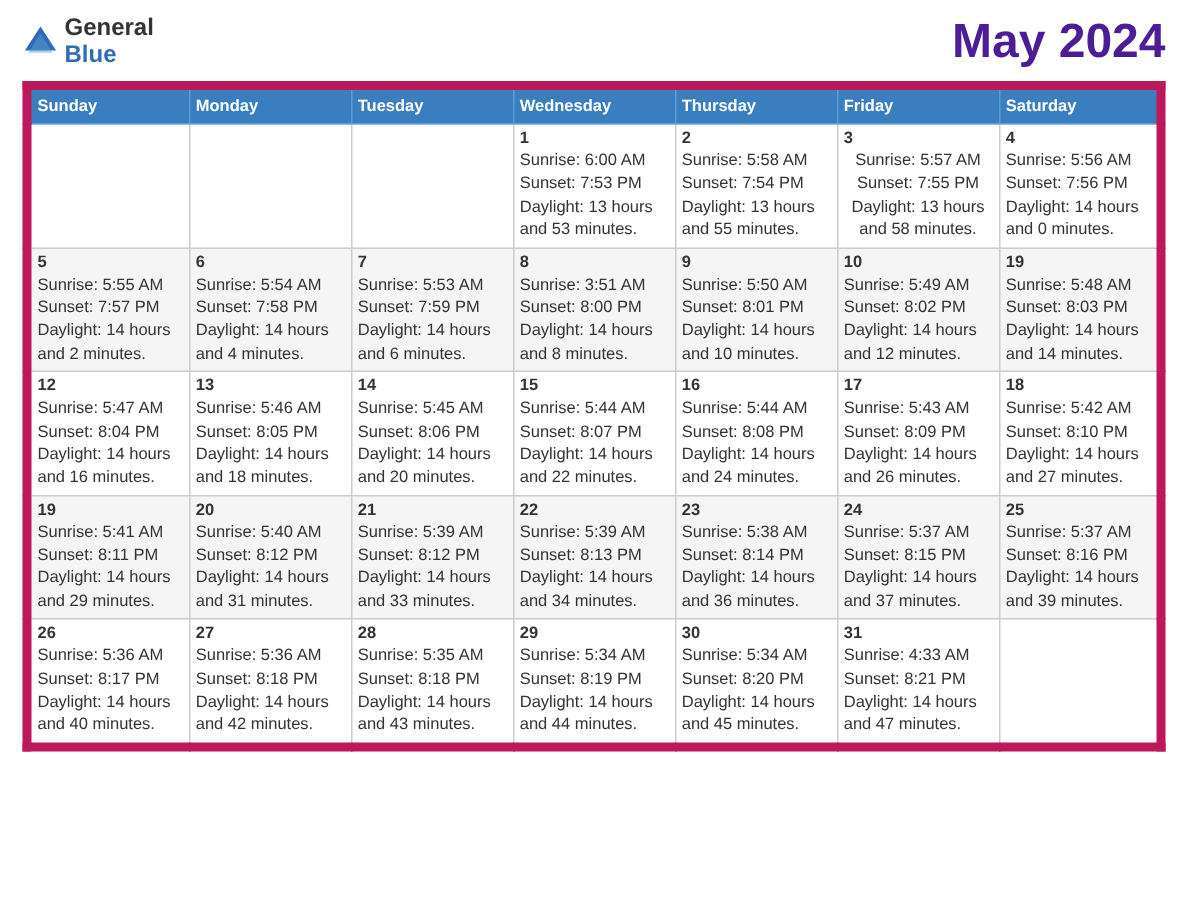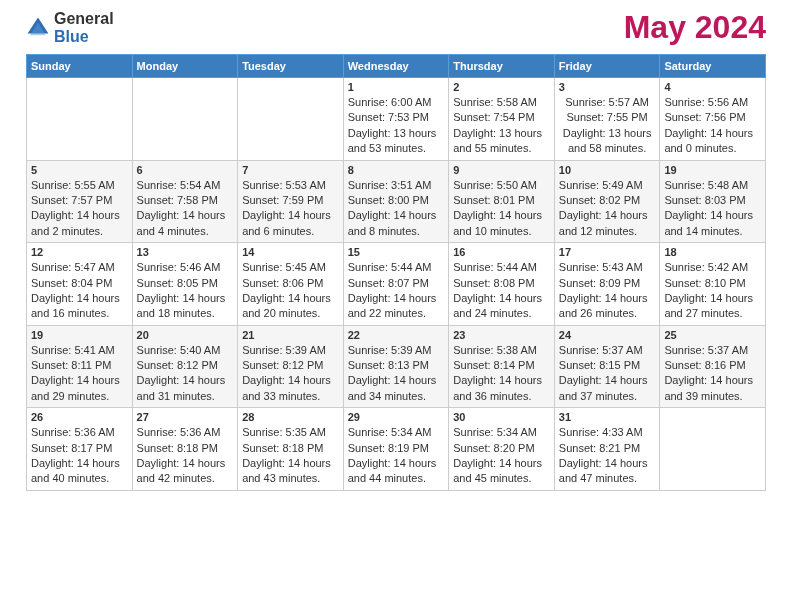--- a/index.html
+++ b/index.html
@@ -6,21 +6,21 @@
     body {
       width: 792px;
       height: 612px;
       font-family: Arial, sans-serif;
       background: #fff;
       overflow: hidden;
     }
     .page {
       width: 792px;
       height: 612px;
-      padding: 10px 26px;
+      padding: 10px 15px;
     }
     .header {
       display: flex;
       justify-content: space-between;
       align-items: flex-start;
       margin-bottom: 8px;
     }
     .logo {
       display: flex;
       align-items: center;
@@ -39,31 +39,31 @@
     .logo-icon {
       width: 24px;
       height: 24px;
     }
     .title-block {
       text-align: right;
     }
     .month-year {
       font-size: 32px;
       font-weight: bold;
-      color: #be185d;
+      color: #4c1d95;
       line-height: 1.1;
     }
     .location {
       font-size: 14px;
       color: #555;
     }
     .calendar {
       width: 100%;
       border-collapse: collapse;
-      border: 1px solid #be185d;
+      border: 6px solid #be185d;
     }
     .calendar th {
       background-color: #3a7ebf;
       color: #fff;
       font-size: 11px;
       font-weight: bold;
       padding: 5px 4px;
       text-align: left;
       border: 1px solid #5a9cd6;
     }

